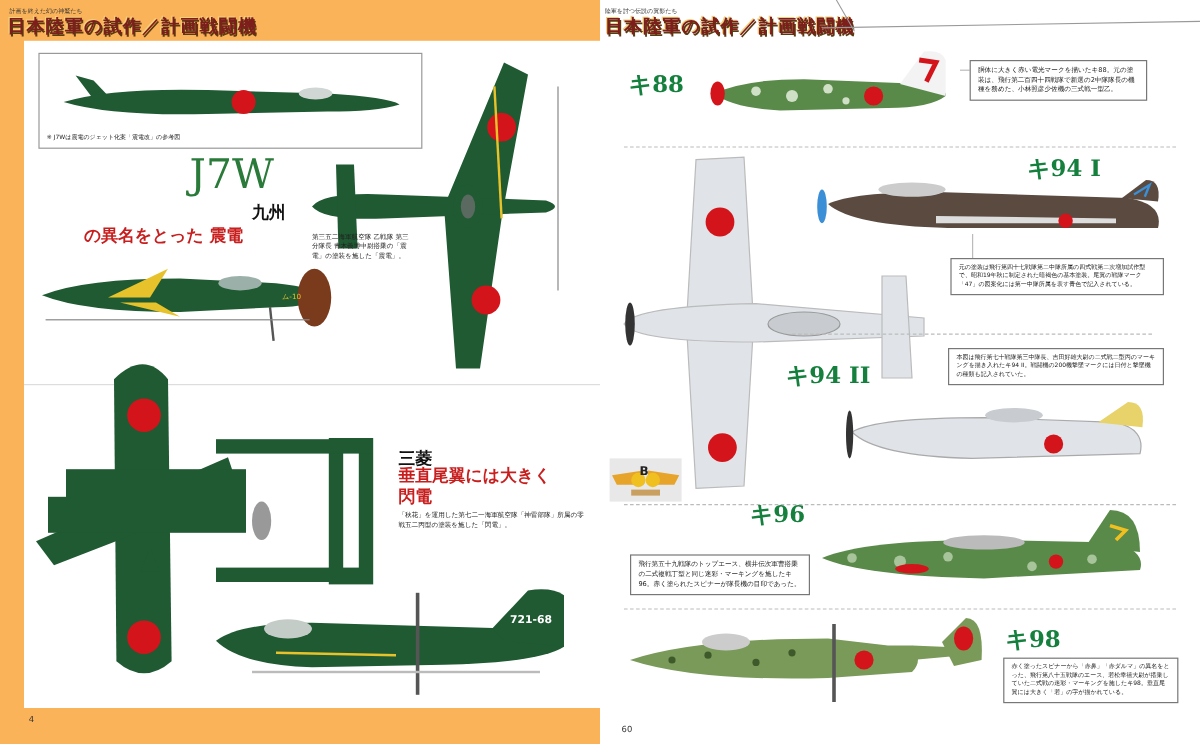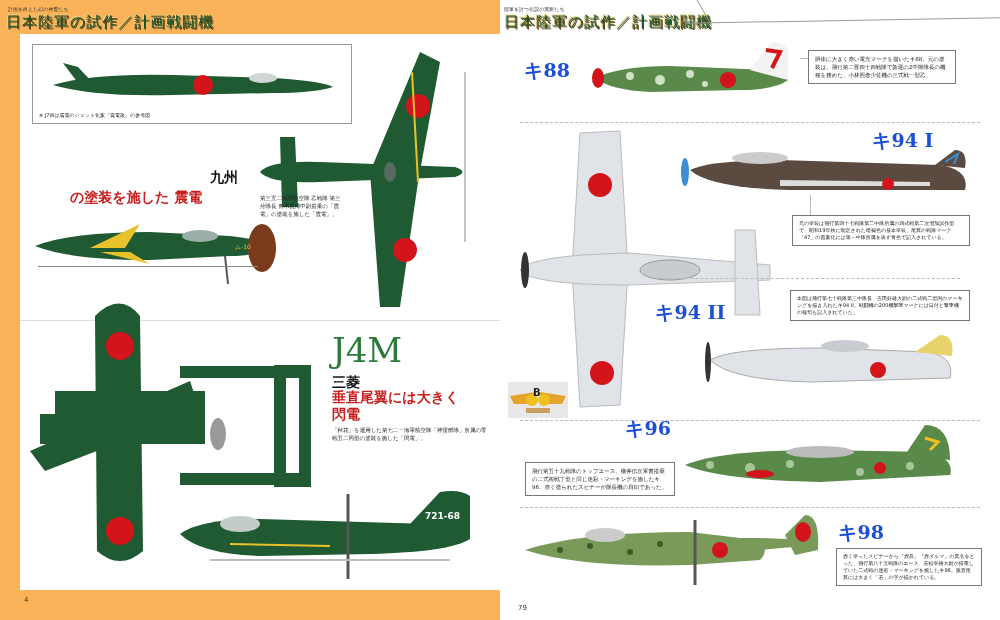--- a/index.html
+++ b/index.html
@@ -2,29 +2,29 @@
 <html><head>
 <meta charset="utf-8">
 <style>
 *{box-sizing:border-box;margin:0;padding:0}
 body{width:1000px;height:620px;overflow:hidden;background:#fff;font-family:"DejaVu Sans",sans-serif;position:relative}
 .page{position:absolute;top:0;height:620px;overflow:hidden}
 #left{left:0;width:500px;background:#fbb35a}
 #left .inner{position:absolute;left:20px;top:34px;width:480px;height:556px;background:#fff}
 #right{left:500px;width:500px;background:#fff}
 .hdr-sub{position:absolute;font-size:5px;color:#333}
-.hdr-title{position:absolute;font-size:15px;font-weight:normal;color:#14532d;letter-spacing:1px;text-shadow:1px 1px 0 #5a3a10,-1px -1px 0 #f1d27a}
+.hdr-title{position:absolute;font-size:15px;font-weight:bold;color:#7f1d1d;letter-spacing:1px;text-shadow:1px 1px 0 #5a3a10,-1px -1px 0 #f1d27a}
 .hdr-line{position:absolute;border-top:1px solid #999}
 .pnum{position:absolute;font-size:7px;color:#333}
 .jtitle{position:absolute;font-family:"DejaVu Serif",serif;font-size:34px;color:#2a7a3a}
 .jmaker{position:absolute;font-size:14px;font-weight:bold;color:#111}
 .jname{position:absolute;font-size:14px;font-weight:bold;color:#c81e1e;line-height:17px}
 .cap{position:absolute;font-size:5.5px;line-height:8px;color:#222}
 .cap.box{border:1px solid #777;background:#fff;padding:4px 6px}
-.kname{position:absolute;font-family:"DejaVu Serif",serif;font-size:19px;color:#1d4ed8;font-weight:bold}
+.kname{position:absolute;font-family:"DejaVu Serif",serif;font-size:19px;color:#15803d;font-weight:bold}
 .inset{position:absolute;border:1px solid #999;background:#fff}
 .dotline{position:absolute;border-top:1px dashed #bbb}
 .vline{position:absolute;border-left:1px solid #bbb}
 svg{position:absolute;overflow:visible}
 </style>
 </head>
 <body>
 
 <div class="page" id="left">
   <div class="hdr-sub" style="left:8px;top:6px">計画を終えた幻の神鷲たち</div>
@@ -34,22 +34,23 @@
     <div class="inset" style="left:12px;top:10px;width:320px;height:80px">
       <svg width="320" height="80">
         <path d="M20,40 Q60,28 140,30 L240,33 Q290,36 300,42 Q280,48 240,48 L140,50 Q60,52 20,40Z" fill="#1f5a32"></path>
         <path d="M45,38 L30,18 L45,22 L60,38Z" fill="#1f5a32"></path>
         <circle cx="170" cy="40" r="10" fill="#d3151b"></circle>
         <ellipse cx="230" cy="33" rx="14" ry="5" fill="#cfd6d4"></ellipse>
       </svg>
       <div class="cap" style="left:6px;top:66px;font-size:5px">※ J7Wは震電のジェット化案「震電改」の参考図</div>
     </div>
 
+    <div class="jtitle" style="left:138px;top:92px">J7W</div>
     <div class="jmaker" style="left:190px;top:135px">九州</div>
-    <div class="jname" style="left:50px;top:155px">の塗装を施した 震電</div>
+    <div class="jname" style="left:50px;top:155px">の異名をとった 震電</div>
 
     <svg width="260" height="80" style="left:10px;top:170px">
       <path d="M5,42 Q40,28 120,28 L200,32 Q235,36 240,42 Q230,52 200,52 L120,56 Q40,56 5,42Z" fill="#1f5a32"></path>
       <path d="M60,44 L110,20 L95,44Z" fill="#e7c22a"></path>
       <path d="M70,48 L120,60 L100,48Z" fill="#e7c22a"></path>
       <ellipse cx="170" cy="32" rx="18" ry="6" fill="#9bb0a8"></ellipse>
       <ellipse cx="232" cy="44" rx="14" ry="24" fill="#7a3b1c"></ellipse>
       <line x1="195" y1="52" x2="198" y2="80" stroke="#555" stroke-width="2"></line>
       <text x="205" y="45" font-size="6" fill="#e7c22a" font-family="DejaVu Sans">ム-10</text>
     </svg>
@@ -77,21 +78,20 @@
       <rect x="15" y="118" width="165" height="30" fill="#1f5a32"></rect>
       <rect x="255" y="75" width="25" height="110" fill="none" stroke="#1f5a32" stroke-width="12"></rect>
       <rect x="155" y="70" width="130" height="12" fill="#1f5a32"></rect>
       <rect x="155" y="177" width="130" height="12" fill="#1f5a32"></rect>
       <path d="M100,160 L108,180 L92,180Z" fill="#1f5a32"></path>
       <ellipse cx="193" cy="138" rx="8" ry="16" fill="#999"></ellipse>
       <circle cx="95" cy="50" r="14" fill="#d3151b"></circle>
       <circle cx="95" cy="235" r="14" fill="#d3151b"></circle>
     </svg>
 
-    <div class="jtitle" style="left:312px;top:296px">J4M</div>
     <div class="jmaker" style="left:312px;top:340px">三菱</div>
     <div class="jname" style="left:312px;top:355px">垂直尾翼には大きく</div>
     <div class="jname" style="left:312px;top:372px">閃電</div>
     <div class="cap" style="left:312px;top:392px;width:155px">「秋花」を運用した第七二一海軍航空隊「神雷部隊」所属の零戦五二丙型の塗装を施した「閃電」。</div>
 
     <svg width="320" height="110" style="left:150px;top:440px">
       <path d="M10,60 Q30,45 90,45 L260,50 Q300,55 300,65 Q280,78 200,80 L90,82 Q30,80 10,60Z" fill="#1f5a32"></path>
       <path d="M240,50 L270,18 Q290,15 300,22 L300,65 L250,60Z" fill="#1f5a32"></path>
       <text x="255" y="45" font-size="9" fill="#fff" font-weight="bold" font-family="DejaVu Sans">721-68</text>
       <ellipse cx="70" cy="50" rx="20" ry="8" fill="#c4ccc8"></ellipse>
@@ -120,21 +120,21 @@
         <circle cx="40" cy="38" r="4"></circle>
         <circle cx="70" cy="42" r="5"></circle>
         <circle cx="100" cy="36" r="4"></circle>
         <circle cx="115" cy="46" r="3"></circle>
       </g>
   </svg>
   <div class="vline" style="left:300px;top:58px;height:0;width:50px;border-left:none;border-top:1px solid #bbb"></div>
   <div class="cap box" style="left:308px;top:50px;width:148px">胴体に大きく赤い電光マークを描いたキ88。元の塗装は、飛行第二百四十四戦隊で新選の2中隊隊長の機種を務めた、小林照彦少佐機の三式戦一型乙。</div>
   <div class="dotline" style="left:20px;top:122px;width:460px"></div>
 
-  <div class="kname" style="left:372px;top:128px">キ94 I</div>
+  <div class="kname" style="left:356px;top:128px">キ94 I</div>
   <svg width="300" height="60" style="left:180px;top:150px">
     <path d="M10,20 Q30,10 100,10 L260,15 Q290,20 285,40 L110,40 Q30,38 10,20Z" fill="#5a4a40"></path>
     <ellipse cx="80" cy="8" rx="28" ry="6" fill="#ccc"></ellipse>
     <path d="M100,30 L250,32 L250,36 L100,36Z" fill="#ddd"></path>
     <circle cx="208" cy="34" r="6" fill="#d3151b"></circle>
     <path d="M255,15 L275,0 Q288,0 285,18Z" fill="#5a4a40"></path>
     <path d="M265,12 L278,4 L274,14" stroke="#3a8fd6" stroke-width="2" fill="none"></path>
     <ellipse cx="5" cy="22" rx="4" ry="14" fill="#3a8fd6"></ellipse>
   </svg>
   <div class="vline" style="left:310px;top:195px;height:20px"></div>
@@ -202,14 +202,14 @@
     <g fill="#3f5a2a">
         <circle cx="40" cy="40" r="3"></circle>
         <circle cx="70" cy="36" r="3"></circle>
         <circle cx="110" cy="42" r="3"></circle>
         <circle cx="140" cy="34" r="3"></circle>
       </g>
   </svg>
   <div class="kname" style="left:338px;top:520px">キ98</div>
   <div class="cap box" style="left:336px;top:548px;width:146px;font-size:5px;line-height:7px">赤く塗ったスピナーから「赤鼻」「赤ダルマ」の異名をとった、飛行第八十五戦隊のエース、若松幸禧大尉が搭乗していた二式戦の迷彩・マーキングを施したキ98。垂直尾翼には大きく「若」の字が描かれている。</div>
 
-  <div class="pnum" style="left:18px;top:604px">79</div>
+  <div class="pnum" style="left:18px;top:604px">60</div>
 </div>
 
 </body></html>

